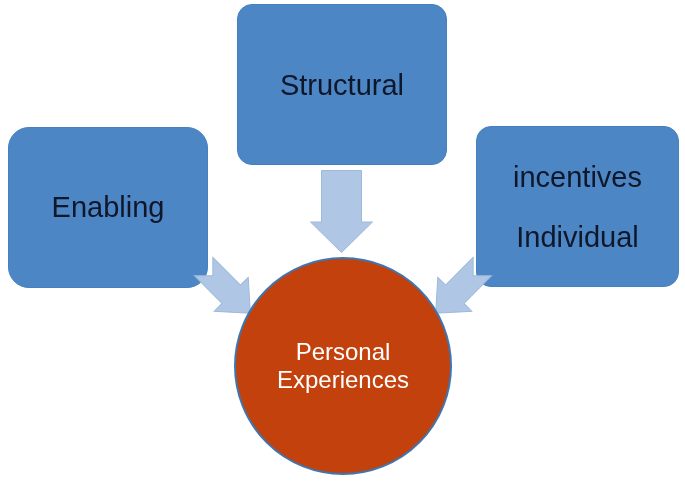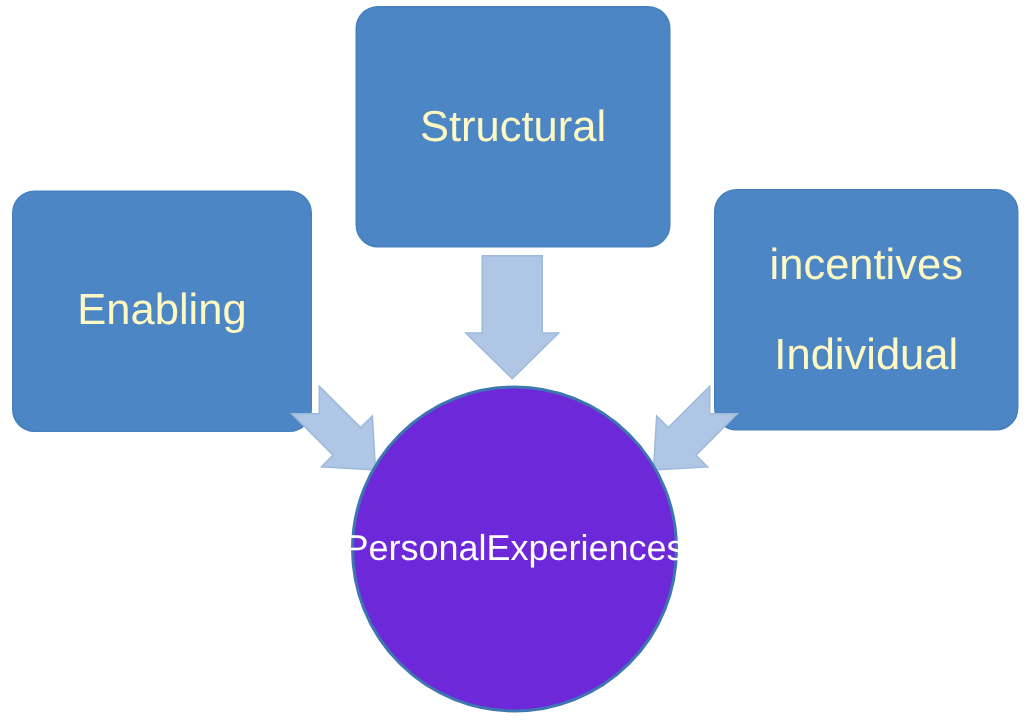--- a/index.html
+++ b/index.html
@@ -18,40 +18,40 @@
   .box {
     position: absolute;
     background: #4C86C4;
     border: 1px solid #4680BE;
     border-radius: 15px;
     box-sizing: border-box;
     display: flex;
     flex-direction: column;
     justify-content: center;
     text-align: center;
-    color: #fef9c3;
+    color: #0f172a;
     font-size: 29px;
   }
   .box .line { display: block; }
   #box-structural { left: 237px; top: 4px;   width: 210px; height: 161px; line-height: 40px; }
-  #box-enabling   { left: 8px;   top: 127px; width: 200px; height: 161px; line-height: 47px; }
+  #box-enabling   { left: 8px;   top: 127px; width: 200px; height: 161px; line-height: 47px; border-radius: 21px; }
   #box-individual { left: 476px; top: 126px; width: 203px; height: 161px; line-height: 60px; }
 
   #circle-personal {
     position: absolute;
     left: 234px;
     top: 257px;
     width: 218px;
     height: 218px;
-    background: #6d28d9;
+    background: #c2410c;
     border: 2px solid #3E76B2;
     border-radius: 50%;
     box-sizing: border-box;
     display: flex;
-    flex-direction: row;
+    flex-direction: column;
     justify-content: center;
     align-items: center;
     text-align: center;
     color: #ffffff;
     font-size: 24px;
     line-height: 28px;
   }
 
   svg.arrow { position: absolute; overflow: visible; }
   #arrow-mid   { left: 310px; top: 170px; width: 63px; height: 83px; }

